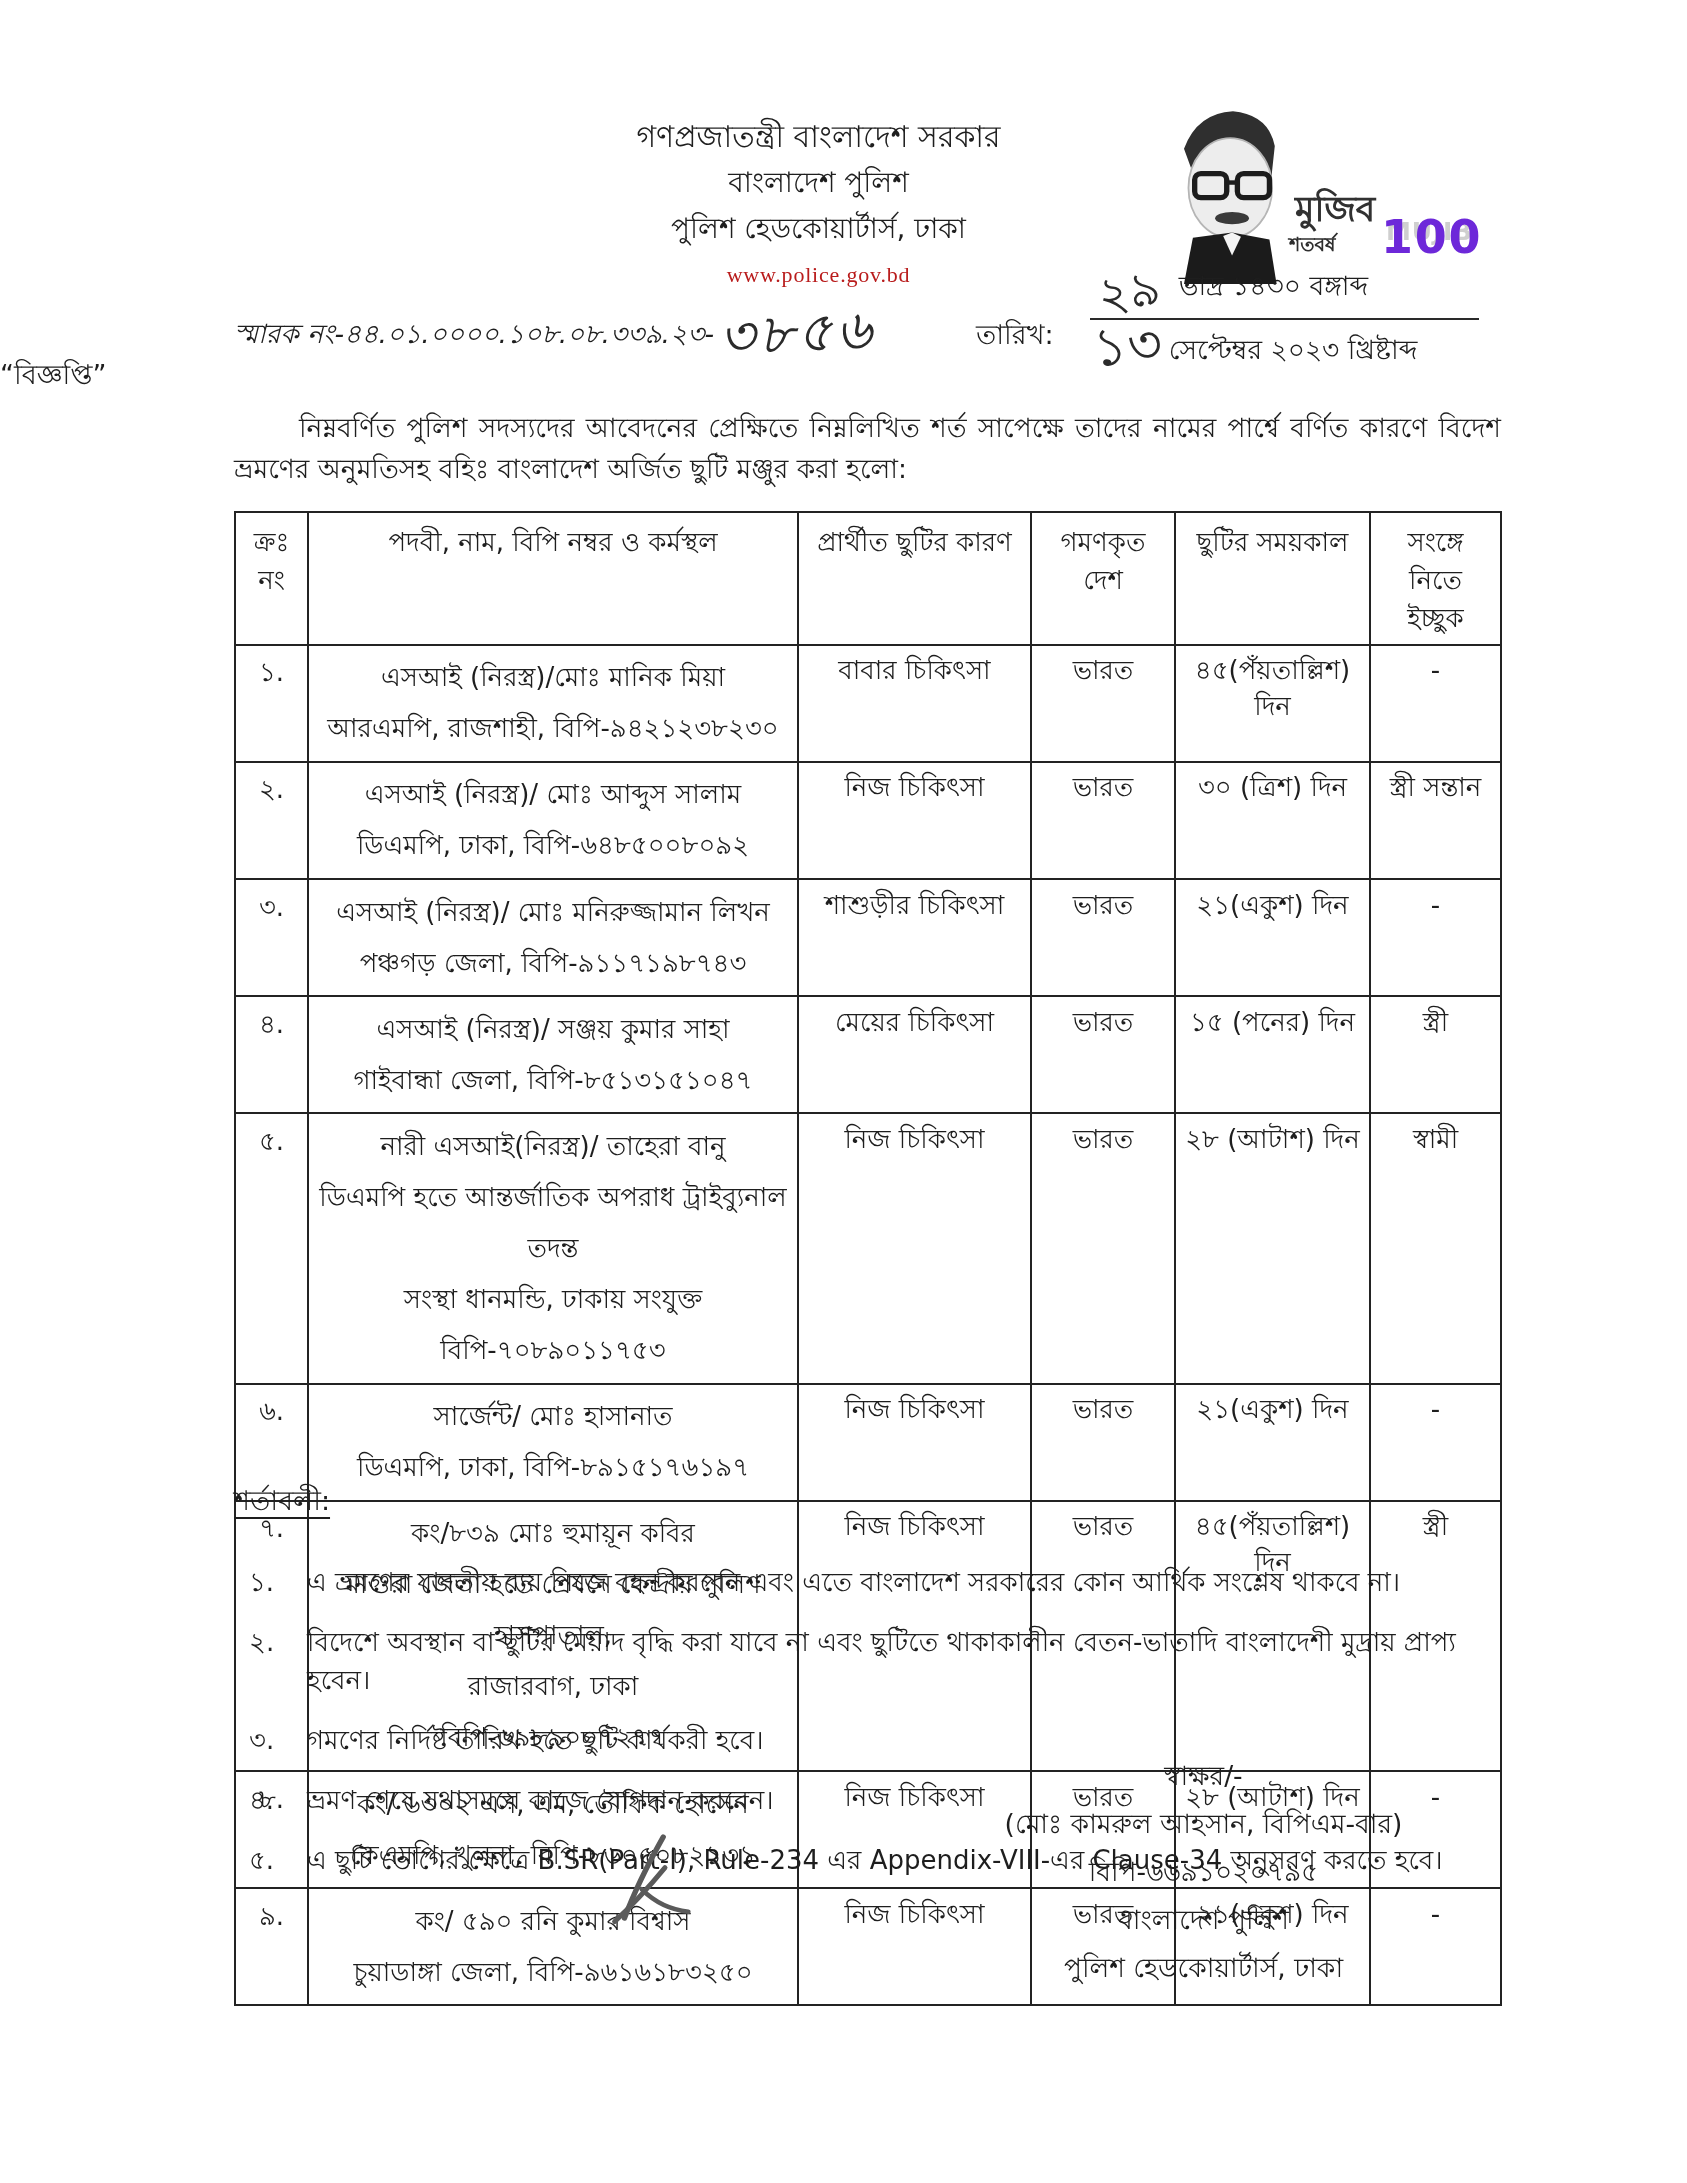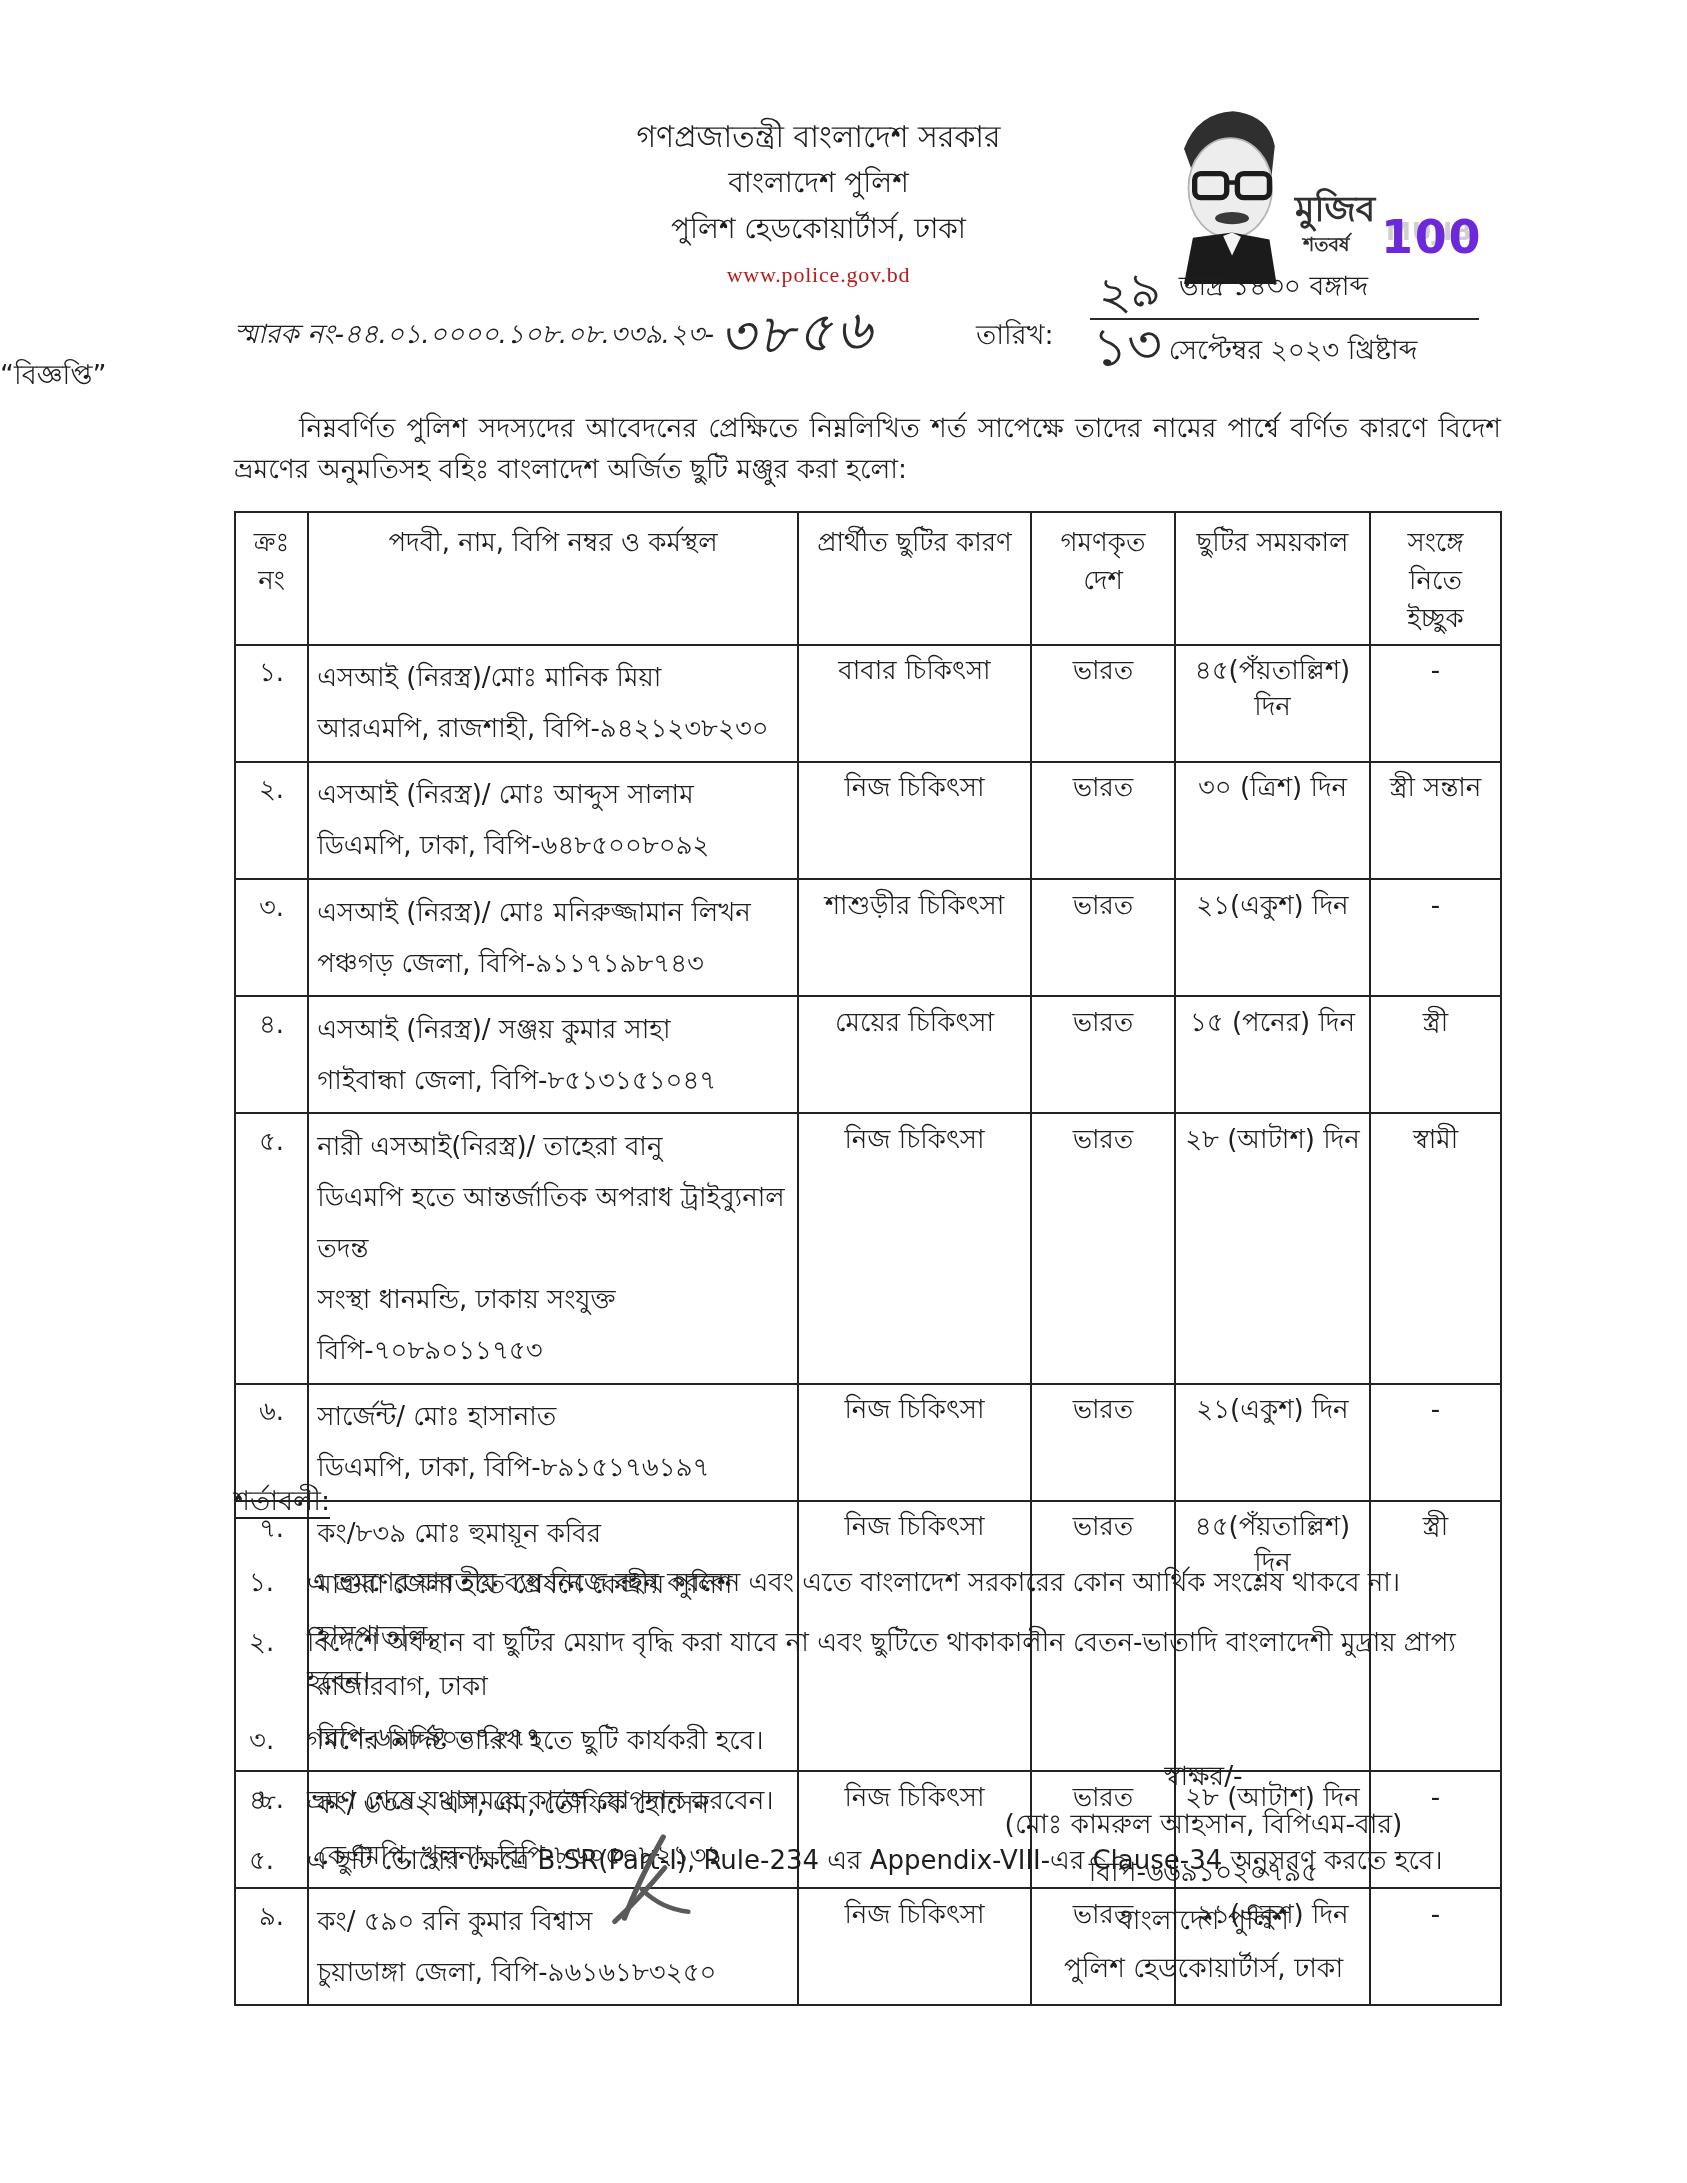--- a/index.html
+++ b/index.html
@@ -15,21 +15,21 @@
   .header-block{position:absolute;left:347px;top:114px;width:943px;text-align:center;line-height:46px;}
   .header-line1{font-size:30px;}
   .header-line2{font-size:28px;}
   .header-line3{font-size:28px;}
   .header-web{font-size:22px;font-family:"Liberation Serif","DejaVu Serif",serif;color:#b91c1c;letter-spacing:0.8px;}
   
   .logo{position:absolute;left:1156px;top:106px;width:298px;height:182px;}
   .logo svg{position:absolute;left:0;top:0;}
   .logo-text-mujib{position:absolute;left:139px;top:76px;font-size:35px;font-weight:bold;color:#313131;}
   .logo-text-mujib-en{position:absolute;left:230px;top:79px;font-size:25px;font-weight:bold;color:#cfcfcf;letter-spacing:0.8px;margin-top:32px;}
-  .logo-text-shotoborsho{position:absolute;left:147px;top:124px;font-size:19px;font-weight:bold;color:#2e2e2e;}
+  .logo-text-shotoborsho{position:absolute;left:133px;top:124px;font-size:19px;font-weight:bold;color:#2e2e2e;}
   .logo-text-100{position:absolute;left:225px;top:104px;font-size:46px;font-weight:bold;color:#6d28d9;letter-spacing:1.7px;}
   
   .memo-row{position:absolute;left:234px;top:291px;display:flex;align-items:flex-start;font-style:italic;}
   .memo-label{font-size:26.5px;padding-top:23px;}
   .hand{display:inline-block;color:#2b2b2b;}
   .memo-serial{font-size:55px;transform:rotate(-3deg);margin-left:5px;letter-spacing:3.3px;}
   .date-block{position:absolute;left:976px;top:266px;width:513px;}
   .date-label{position:absolute;left:0;top:48px;font-size:27px;}
   .date-fraction{position:absolute;left:114px;top:0;width:389px;}
   .date-top{border-bottom:2.5px solid #2a2a2a;padding:0 5px 5px 8.3px;display:flex;align-items:flex-end;gap:18px;}
@@ -40,21 +40,21 @@
   .date-bottom-rest{font-size:26.5px;padding-top:8.3px;}
   
   .notice-title{position:absolute;left:0;top:354px;width:1637px;text-align:left;font-size:27px;}
   
   .intro{position:absolute;left:234px;top:407px;width:1267px;font-size:26.5px;line-height:41px;text-align:justify;text-indent:65px;}
   
   table.leave{position:absolute;left:234px;top:511px;width:1265px;border-collapse:collapse;table-layout:fixed;font-size:26px;}
   table.leave th,table.leave td{border:2.1px solid #232323;vertical-align:top;padding:6.6px 8.3px;font-weight:normal;}
   table.leave th{text-align:center;padding-top:10px;line-height:38px;}
   td.c-sl{text-align:center;font-size:26px;padding-top:10px;}
-  td.c-name{text-align:left;padding-left:20px;line-height:51px;padding-top:8.3px;}
+  td.c-name{text-align:center;padding-left:20px;line-height:51px;padding-top:8.3px;}
   td.c-mid{text-align:center;padding-top:10px;line-height:36px;}
   .col-sl{width:73px;}.col-name{width:490px;}.col-reason{width:233px;}
   .col-country{width:144px;}.col-duration{width:195px;}.col-comp{width:131px;}
   
   .conditions{position:absolute;left:234px;top:1480px;width:1274px;}
   .cond-heading{font-size:27px;text-decoration:underline;text-underline-offset:6.6px;margin-bottom:38px;}
   .cond-item{display:flex;margin-bottom:22px;font-size:26px;line-height:38px;}
   .cond-no{width:43px;flex:none;padding-left:15px;}
   .cond-text{flex:1;padding-left:15px;}
   

